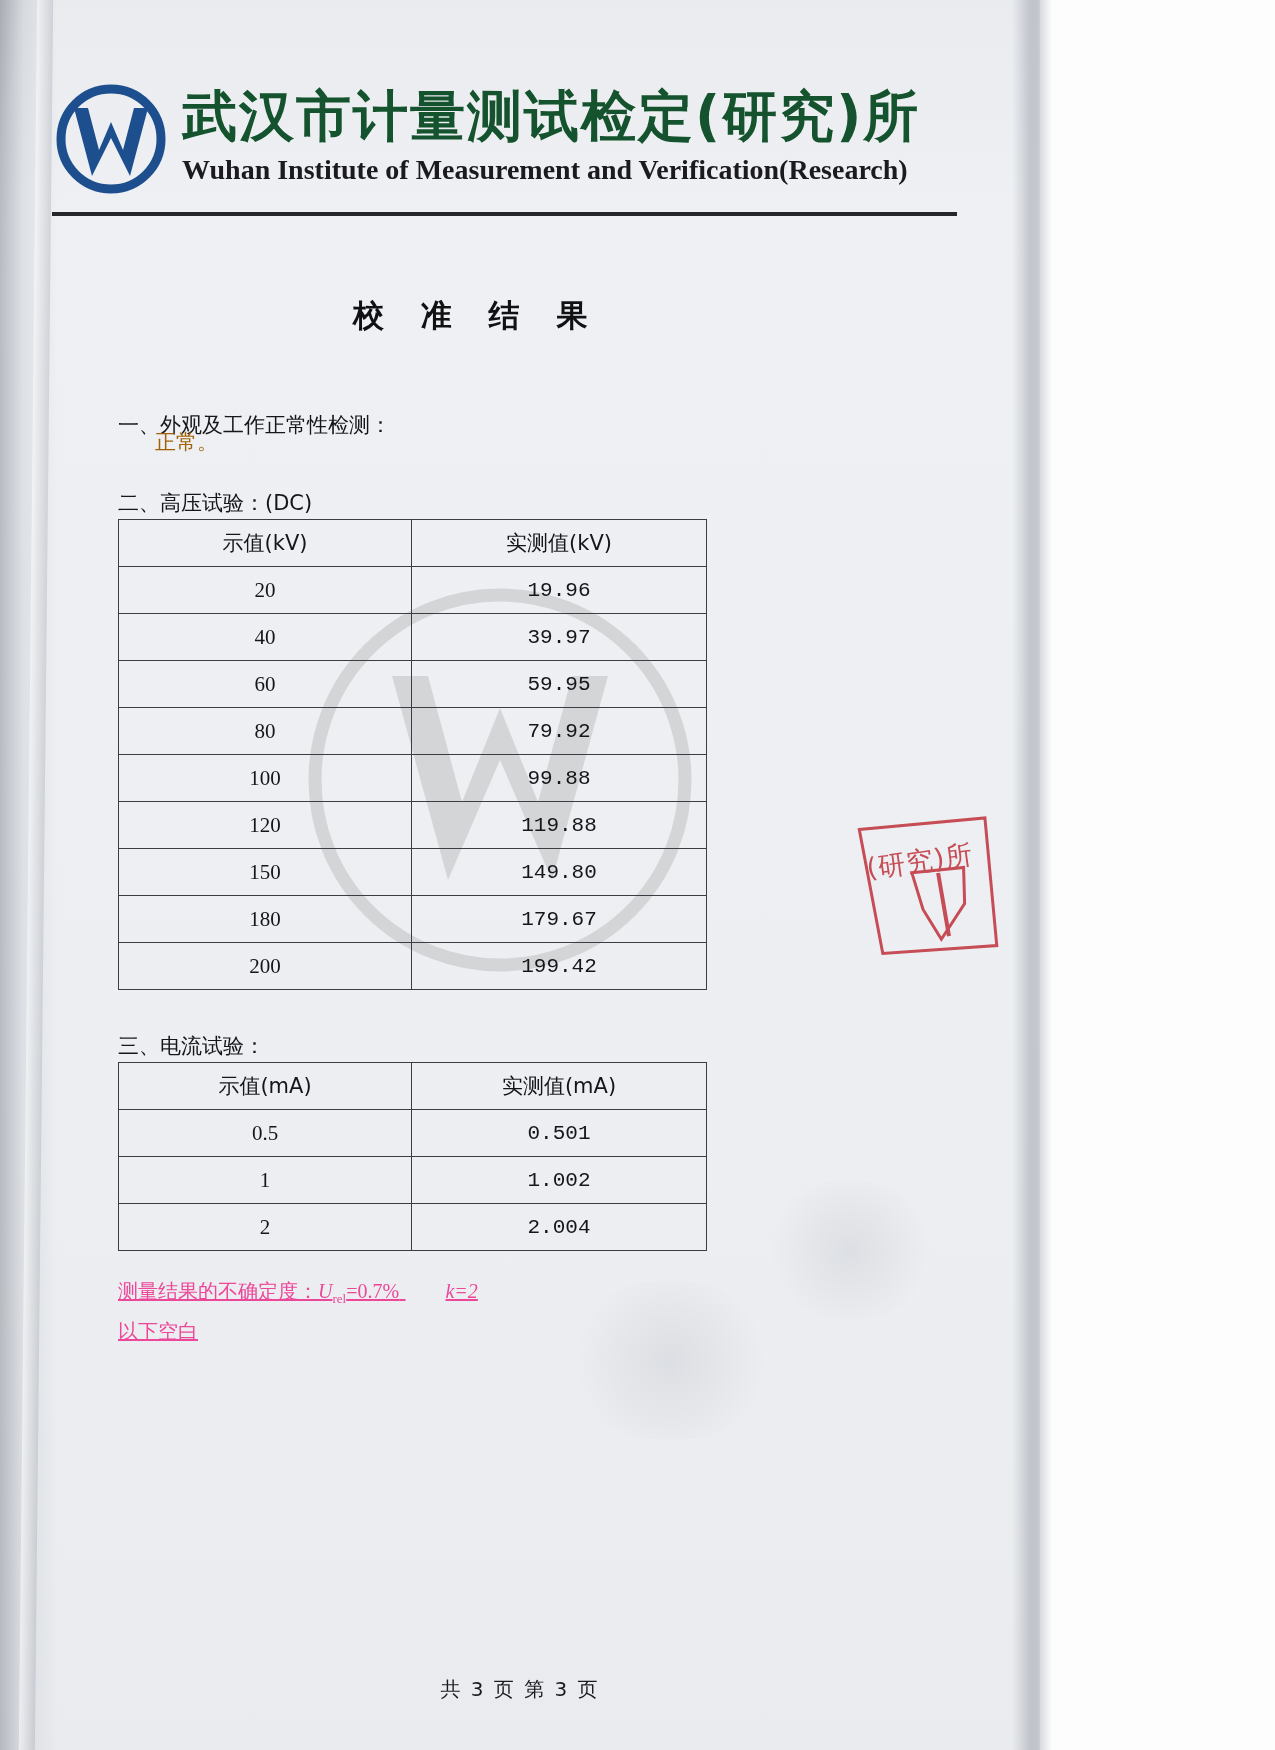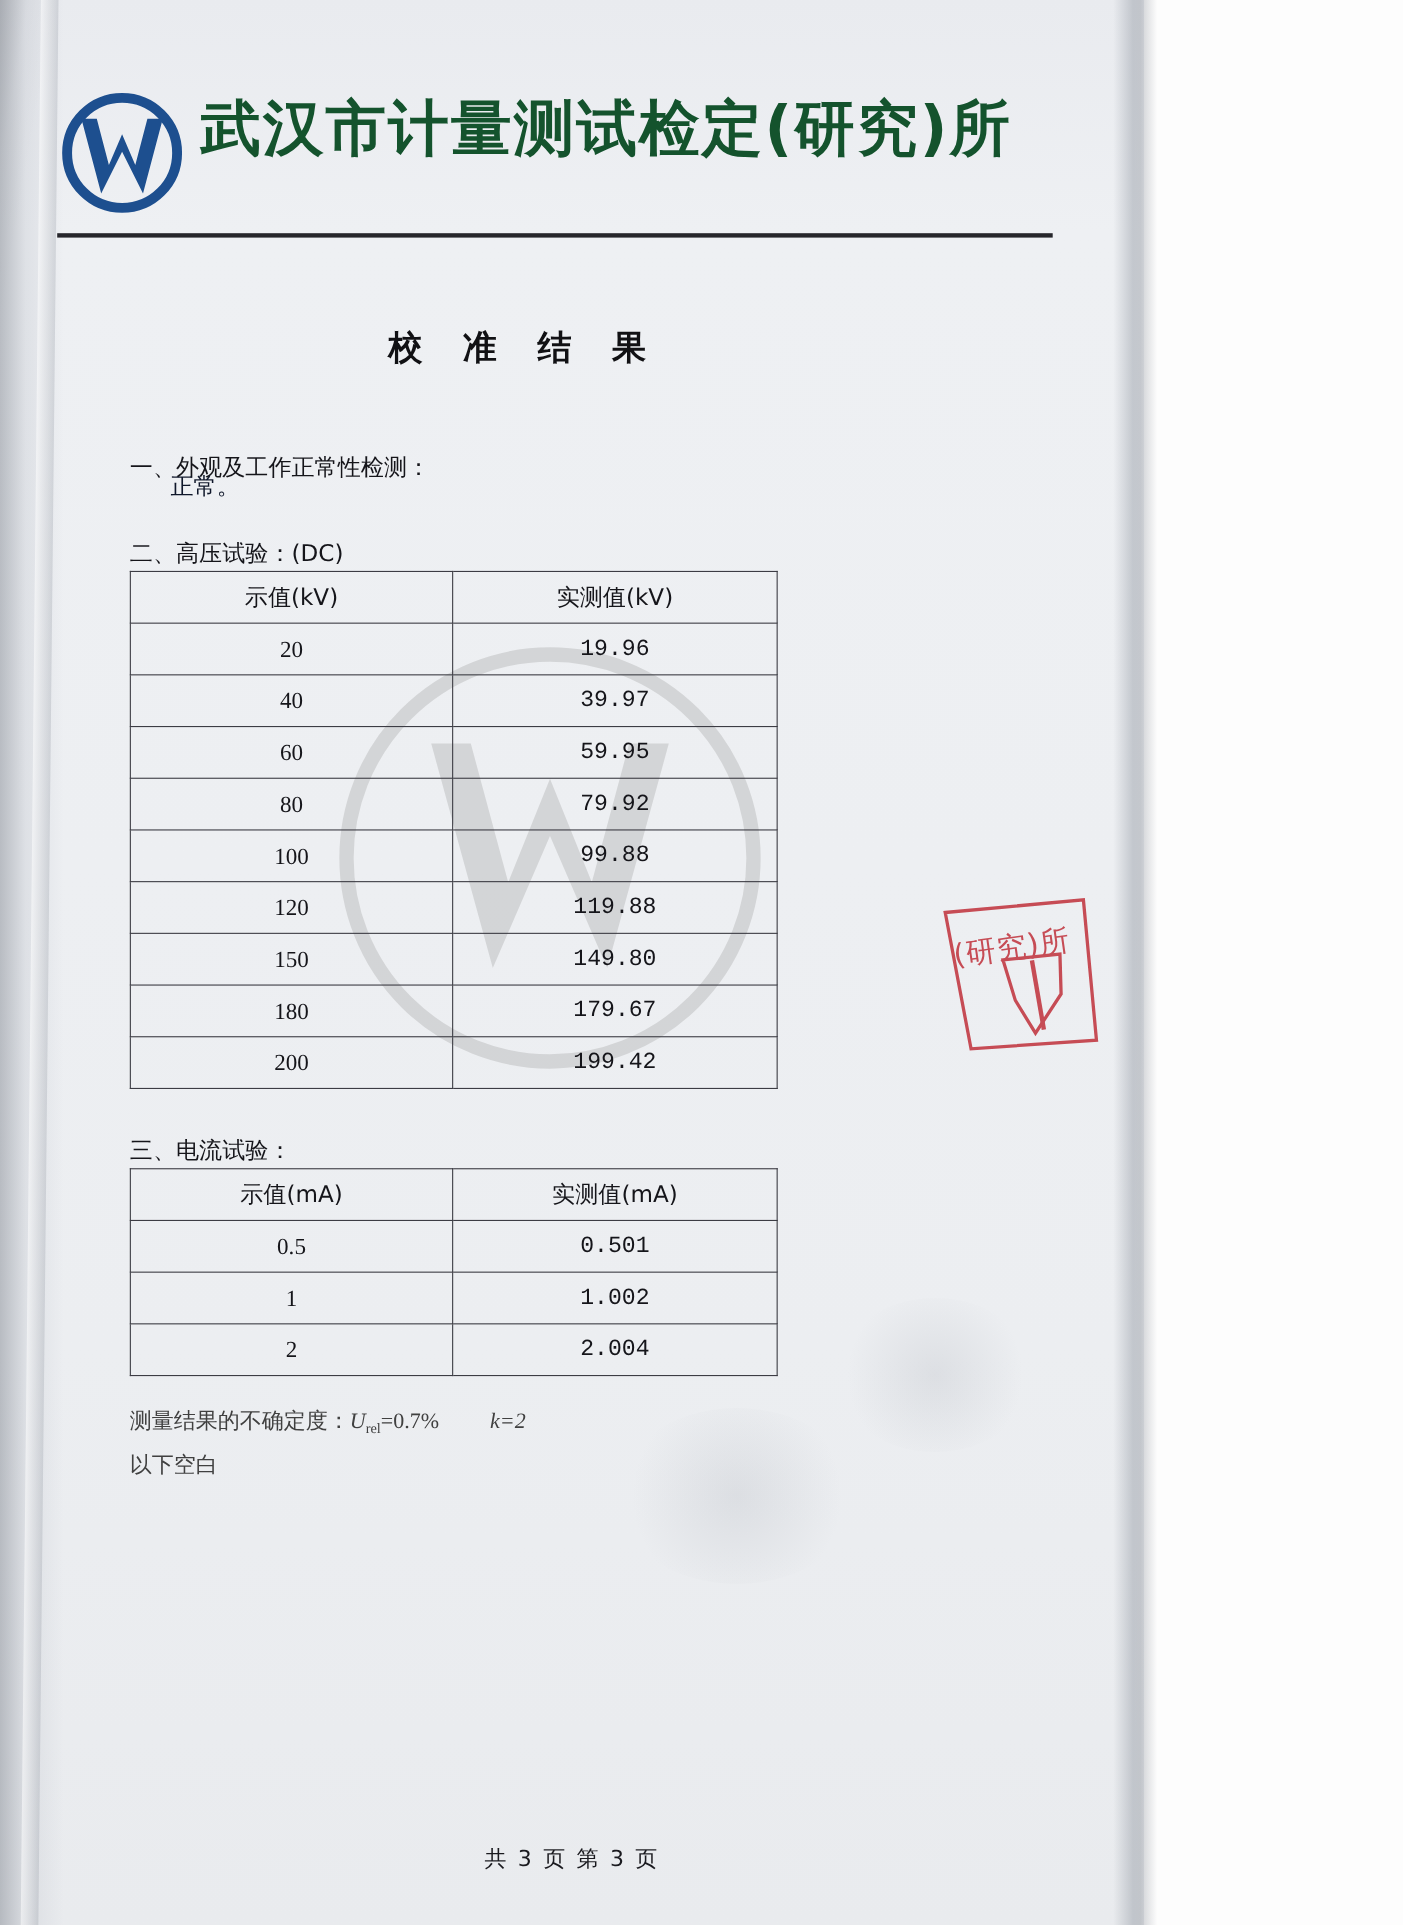--- a/index.html
+++ b/index.html
@@ -160,21 +160,21 @@
     position: absolute;
     font-family: "DejaVu Sans", sans-serif;
     font-size: 21px;
     color: #15151a;
     white-space: nowrap;
   }
   .sec-sub {
     position: absolute;
     font-family: "DejaVu Sans", sans-serif;
     font-size: 21px;
-    color: #0f172a;
+    color: #a16207;
     white-space: nowrap;
   }
 
   
   table.data {
     position: absolute;
     border-collapse: collapse;
     background: transparent;
   }
   table.data td {
@@ -191,22 +191,23 @@
   table.data tr.head td {
     font-family: "DejaVu Sans", sans-serif;
     font-size: 21px;
   }
 
   
   .note {
     position: absolute;
     font-family: "DejaVu Sans", sans-serif;
     font-size: 20px;
-    color: #404040;
-    white-space: nowrap;
+    color: #ec4899;
+    white-space: nowrap;
+    text-decoration: underline;
   }
   .note .serif { font-family: "Liberation Serif", serif; }
   .note i { font-style: italic; }
   .sub { font-size: 13px; vertical-align: sub; }
 
   
   .page-foot {
     position: absolute;
     left: 0;
     top: 1676px;
@@ -260,20 +261,21 @@
   </div>
 
   <div class="header">
     <div class="logo">
       <svg viewBox="0 0 118 110" width="118" height="110">
         <circle cx="59" cy="55" r="50" fill="none" stroke="#1d4f8f" stroke-width="9"></circle>
         <path d="M 22 24 L 40 92 L 59 54 L 78 92 L 96 24 L 82 24 L 71 66 L 59 38 L 47 66 L 36 24 Z" fill="#1d4f8f"></path>
       </svg>
     </div>
     <div class="title-cn">武汉市计量测试检定(研究)所</div>
+    <div class="title-en">Wuhan Institute of Measurement and Verification(Research)</div>
   </div>
   <div class="header-rule"></div>
 
 
   <div class="doc-title">校 准 结 果</div>
 
   <div class="sec-head" style="left:118px; top:383px;margin-top:28px;">一、外观及工作正常性检测：</div>
   <div class="sec-sub" style="left:155px; top:428px;">正常。</div>
 
   <div class="sec-head" style="left:118px; top:489px;">二、高压试验：(DC)</div>

